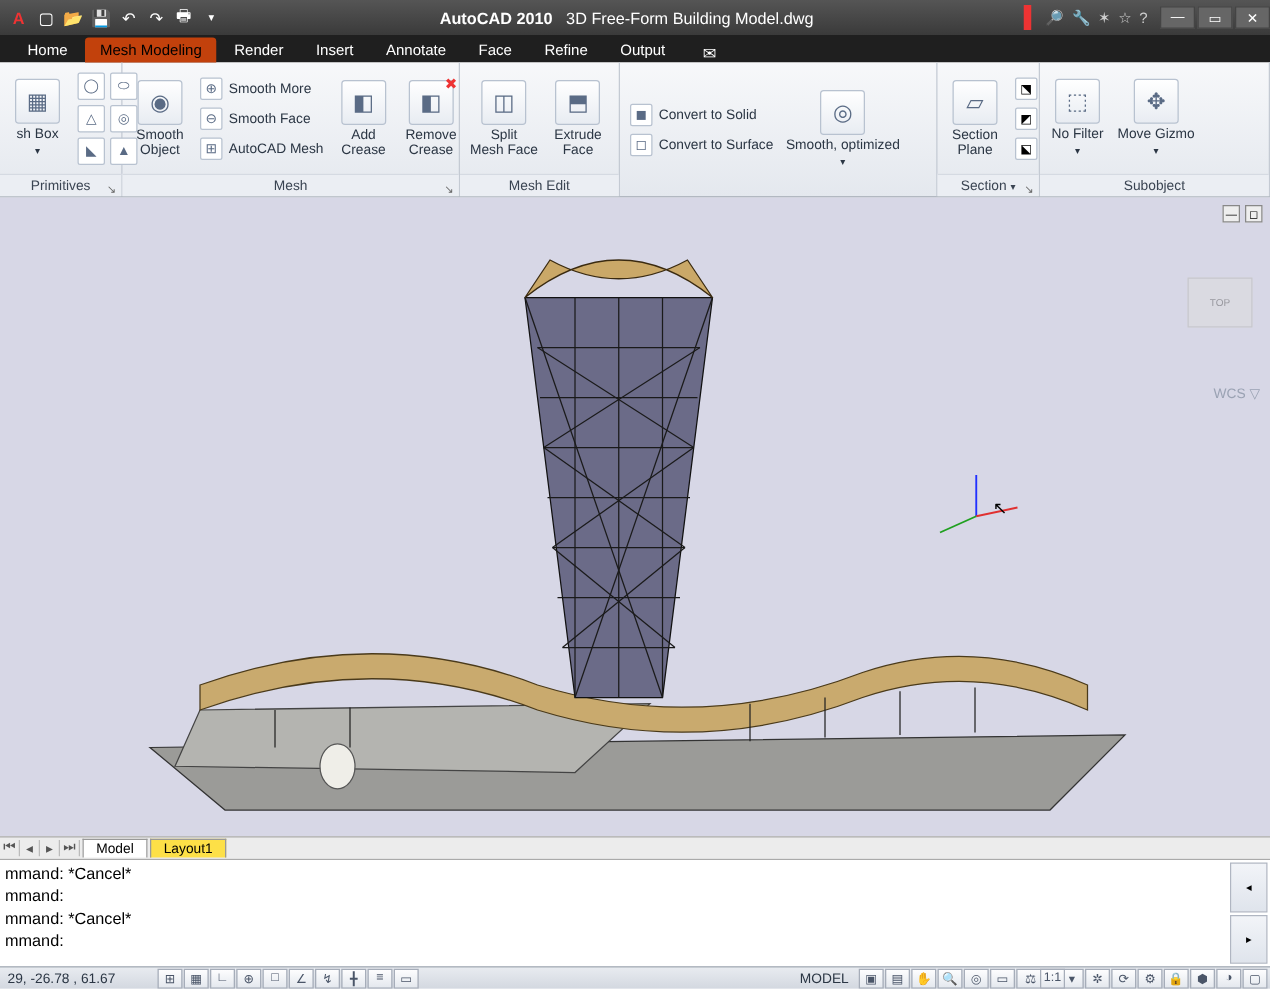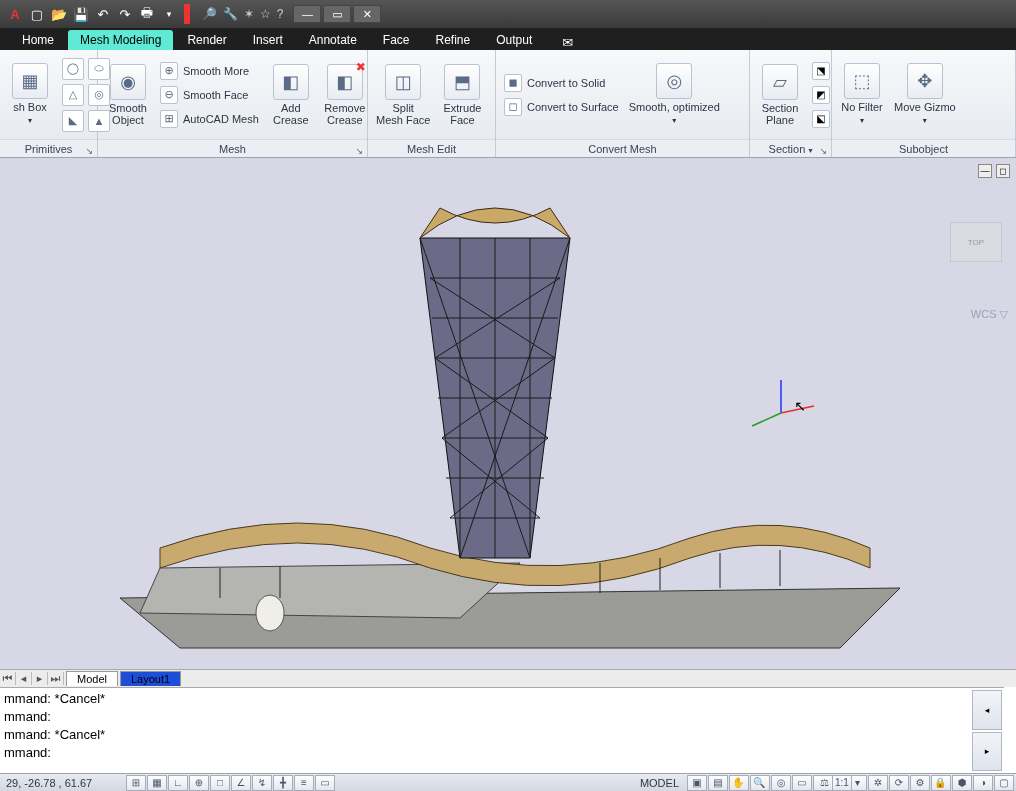--- a/index.html
+++ b/index.html
@@ -12,21 +12,21 @@
 .titlebar .title { flex: 1; text-align: center; font-size: 13px; }
 .titlebar .title b { font-weight: 600; color: #fff; }
 .titlebar .search { width: 170px; height: 20px; background: #fff; color: #777; font-style: italic; font-size: 11px; padding: 2px 6px; border: 1px solid #222; }
 .titlebar .right-icons { display: flex; gap: 6px; padding: 0 8px; color: #ccc; }
 .titlebar .winbtns { display: flex; }
 .titlebar .winbtns span { width: 28px; height: 18px; background: #666; margin-left: 2px; display: flex; align-items: center; justify-content: center; font-size: 11px; color: #fff; border: 1px solid #444; }
 
 
 .menutabs { height: 22px; background: #1f1f1f; display: flex; align-items: flex-end; padding-left: 10px; gap: 2px; }
 .menutabs .tab { color: #fff; font-size: 12px; padding: 3px 12px; cursor: default; }
-.menutabs .tab.active { background: #5eead4; color: #000; border-radius: 3px 3px 0 0; }
+.menutabs .tab.active { background: #c2410c; color: #000; border-radius: 3px 3px 0 0; }
 .menutabs .mail { margin-left: 10px; color: #fff; font-size: 13px; padding: 0 6px; }
 
 
 .ribbon { height: 108px; background: linear-gradient(#f7f8fa,#e4e8ee); border-bottom: 1px solid #9aa3ae; display: flex; }
 .rgroup { border-right: 1px solid #c4cad3; display: flex; flex-direction: column; }
 .rgroup .body { flex: 1; display: flex; align-items: center; padding: 4px 8px; gap: 10px; }
 .rgroup .label { height: 18px; font-size: 11px; color: #3a4452; text-align: center; border-top: 1px solid #d5dae2; background: #ebeef3; line-height: 18px; position: relative; }
 .rgroup .label .exp { position: absolute; right: 4px; top: 2px; font-size: 9px; color: #666; }
 .bigbtn { display: flex; flex-direction: column; align-items: center; gap: 2px; font-size: 11px; color: #2b3644; text-align: center; line-height: 12px; min-width: 44px; cursor: default; }
 .bigbtn .ico { width: 36px; height: 36px; border: 1px solid #b8c2d0; background: linear-gradient(#fff,#e8ecf2); border-radius: 3px; display: flex; align-items: center; justify-content: center; font-size: 18px; color: #5a6b85; }
@@ -47,24 +47,24 @@
 
 
 .model { position: absolute; left: 100px; top: 10px; width: 820px; height: 490px; }
 
 
 .mltabs { position: absolute; left: 0; right: 0; bottom: 104px; height: 18px; background: #ececec; border-top: 1px solid #aaa; display: flex; align-items: center; font-size: 11px; }
 .mltabs .nav { display: flex; }
 .mltabs .nav span { width: 16px; text-align: center; border-right: 1px solid #bbb; color: #555; }
 .mltabs .tab { padding: 1px 10px; border: 1px solid #999; border-bottom: none; background: #fff; margin-left: 2px; }
 .mltabs .tab.active { background: #fff; font-weight: 400; }
-.mltabs .tab:not(.active) { background: #1d4ed8; }
-
-
-.cmdarea { position: absolute; left: 0; right: 12px; bottom: 18px; height: 86px; background: #fff; border-top: 1px solid #aaa; font-family: "Courier New", monospace; font-size: 13px; padding: 2px 4px; line-height: 18px; overflow: hidden; }
+.mltabs .tab:not(.active) { background: #fde047; }
+
+
+.cmdarea { position: absolute; left: 0; right: 0; bottom: 18px; height: 86px; background: #fff; border-top: 1px solid #aaa; font-family: "Courier New", monospace; font-size: 13px; padding: 2px 4px; line-height: 18px; overflow: hidden; }
 .cmdarea .sb { position: absolute; right: 0; top: 0; bottom: 0; width: 34px; display: flex; flex-direction: column; gap: 2px; padding: 2px; }
 .cmdarea .sb span { flex: 1; border: 1px solid #b0b6c2; background: linear-gradient(#f2f4f8,#dfe4ec); font-size: 9px; display: flex; align-items: center; justify-content: center; }
 
 
 .status { position: absolute; left: 0; right: 0; bottom: 0; height: 18px; background: linear-gradient(#e8ebf0,#d3d8e0); border-top: 1px solid #9aa3ae; display: flex; align-items: center; font-size: 11px; color: #2b3644; }
 .status .coords { padding: 0 6px; min-width: 120px; }
 .status .btns { display: flex; gap: 1px; margin-left: 6px; }
 .status .btns span, .status .rbtns span { width: 20px; height: 16px; border: 1px solid #a6adb9; background: linear-gradient(#fdfdfe,#e4e8ee); display: flex; align-items: center; justify-content: center; font-size: 10px; color: #4a5568; }
 .status .spacer { flex: 1; }
 .status .modelbl { padding: 0 8px; font-size: 11px; }
@@ -78,20 +78,23 @@
   <div class="qat">
     <span style="color:#e33;font-weight:bold">A</span>
     <span>▢</span>
     <span>📂</span>
     <span>💾</span>
     <span>↶</span>
     <span>↷</span>
     <span>🖶</span>
     <span style="font-size:9px">▾</span>
   </div>
+  <div class="title">
+    <b>AutoCAD 2010</b>&nbsp;&nbsp;&nbsp;<span>3D Free-Form Building Model.dwg</span>
+  </div>
   <span style="width:6px;height:20px;background:#e33;display:inline-block;margin-right:4px"></span>
   <div class="right-icons">
     <span>🔎</span>
     <span>🔧</span>
     <span>✶</span>
     <span>☆</span>
     <span>?</span>
   </div>
   <div class="winbtns">
     <span>—</span>
@@ -195,21 +198,20 @@
             <span class="ico">◻</span>
             <span>Convert to Surface</span>
           </div>
       </div>
       <div class="bigbtn">
         <div class="ico">◎</div>
         <span>Smooth, optimized</span>
         <span style="font-size:8px">▾</span>
       </div>
     </div>
-    <div class="label">Convert Mesh</div>
   </div>
 
   <div class="rgroup" style="width:82px">
     <div class="body">
       <div class="bigbtn">
         <div class="ico">▱</div>
         <span style="white-space:pre">Section
 Plane</span>
       </div>
       <div class="vstack">

